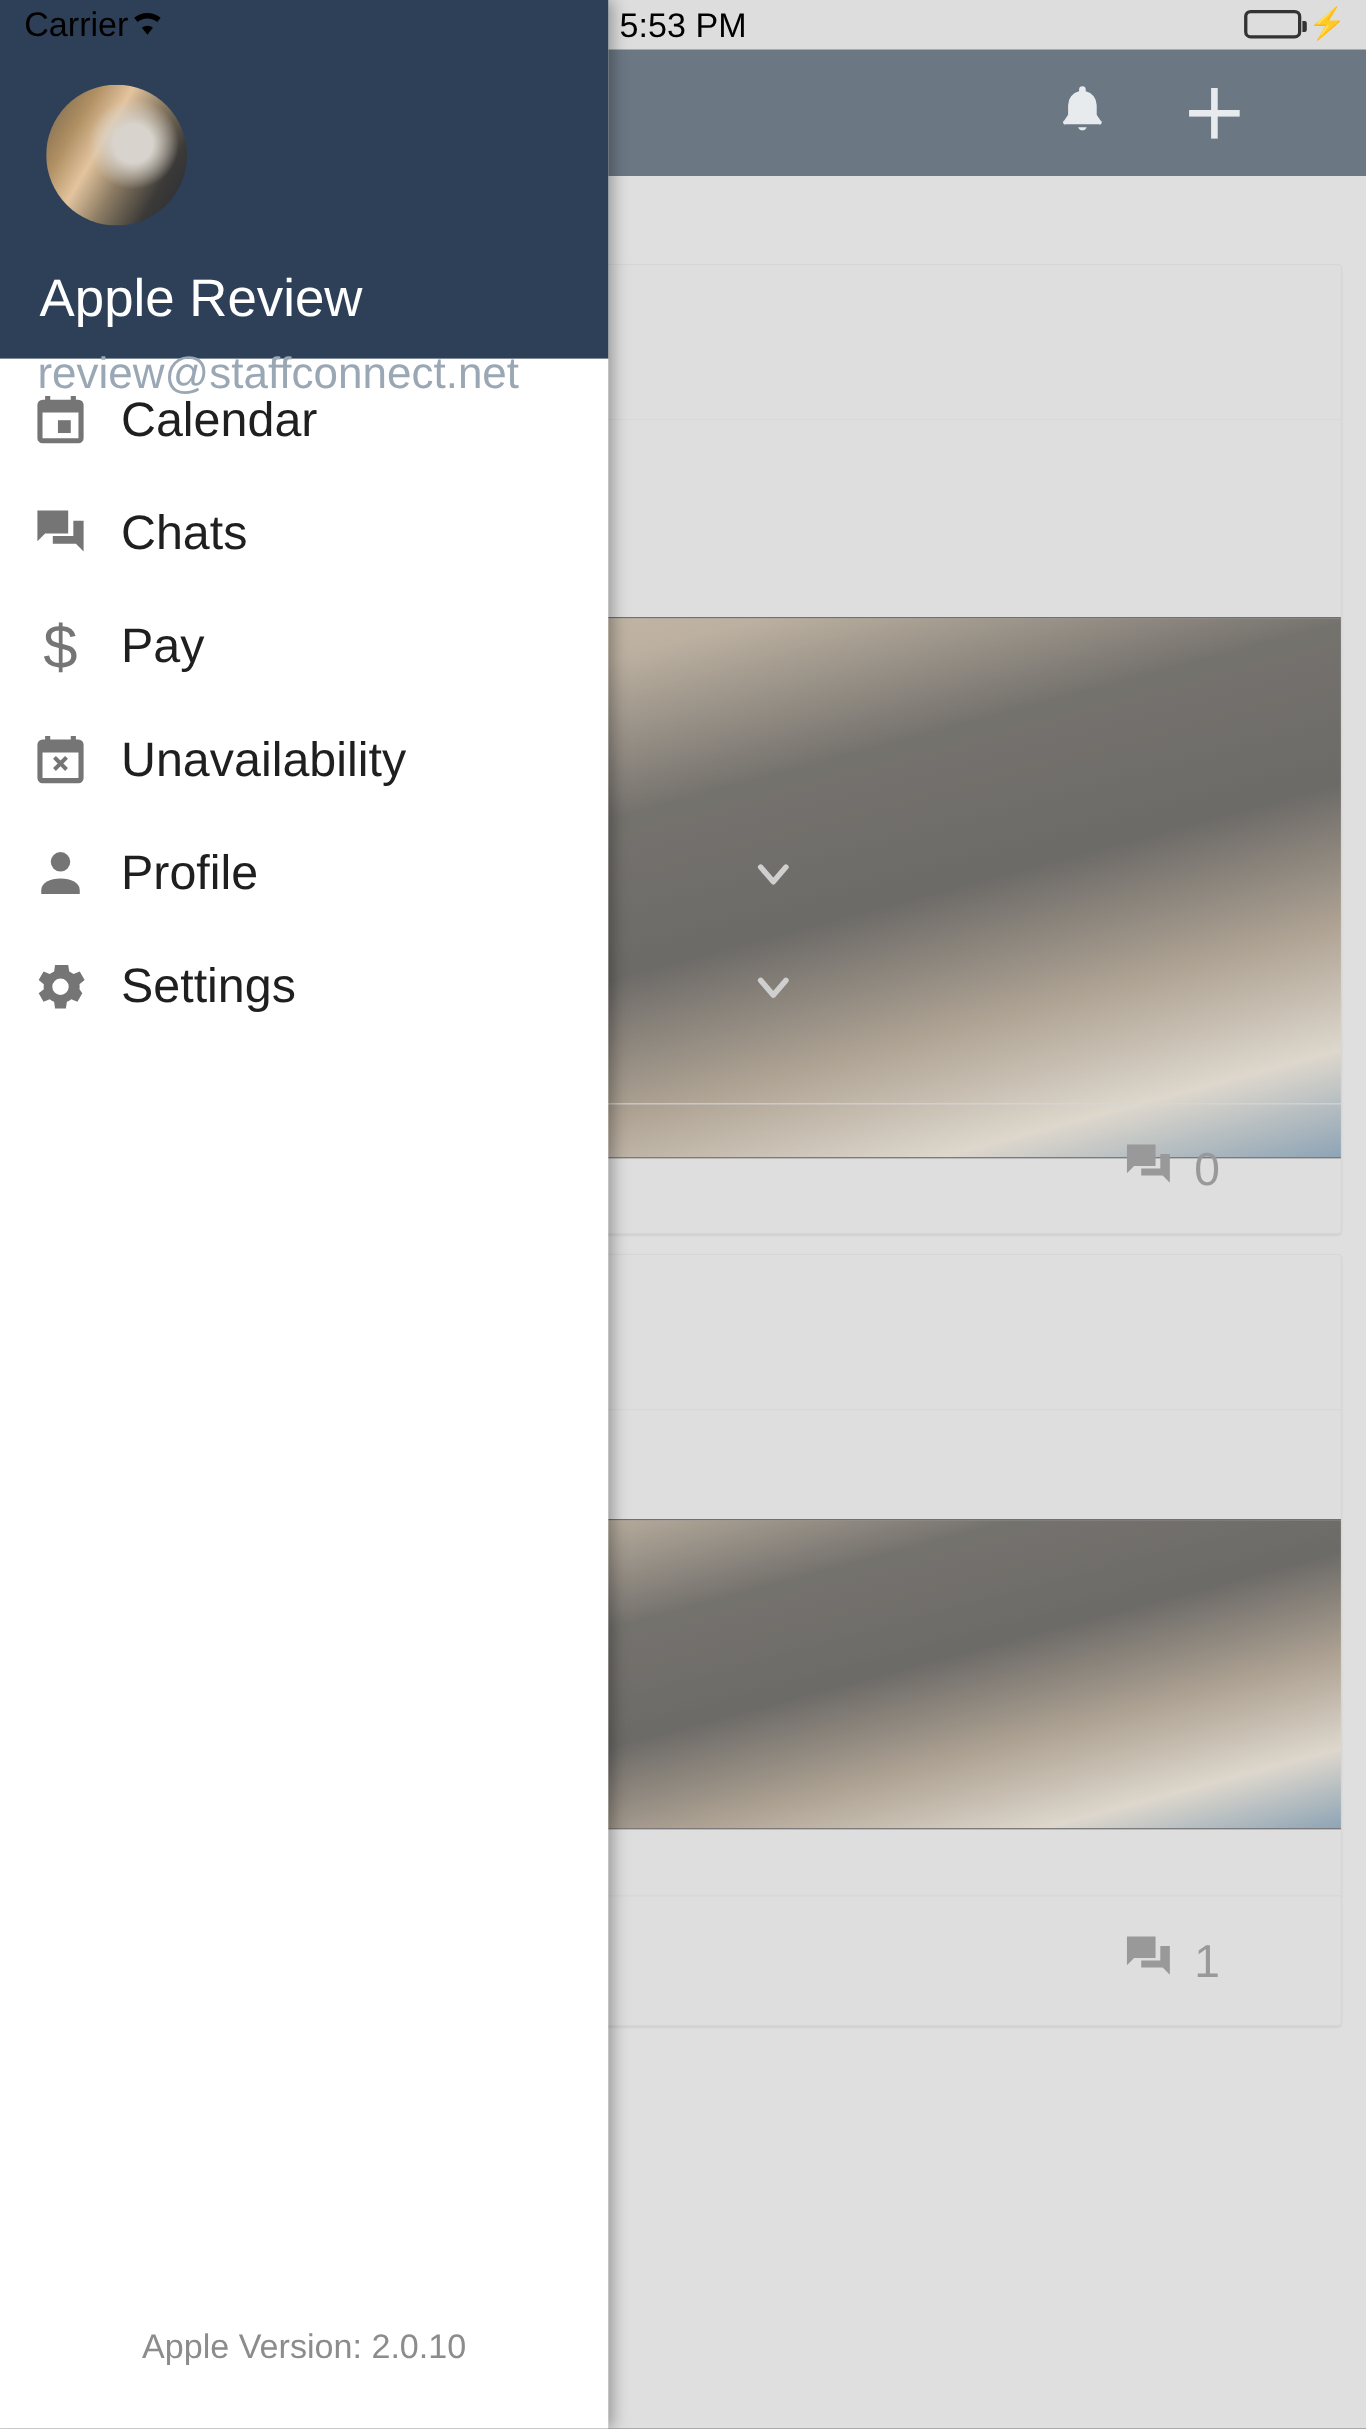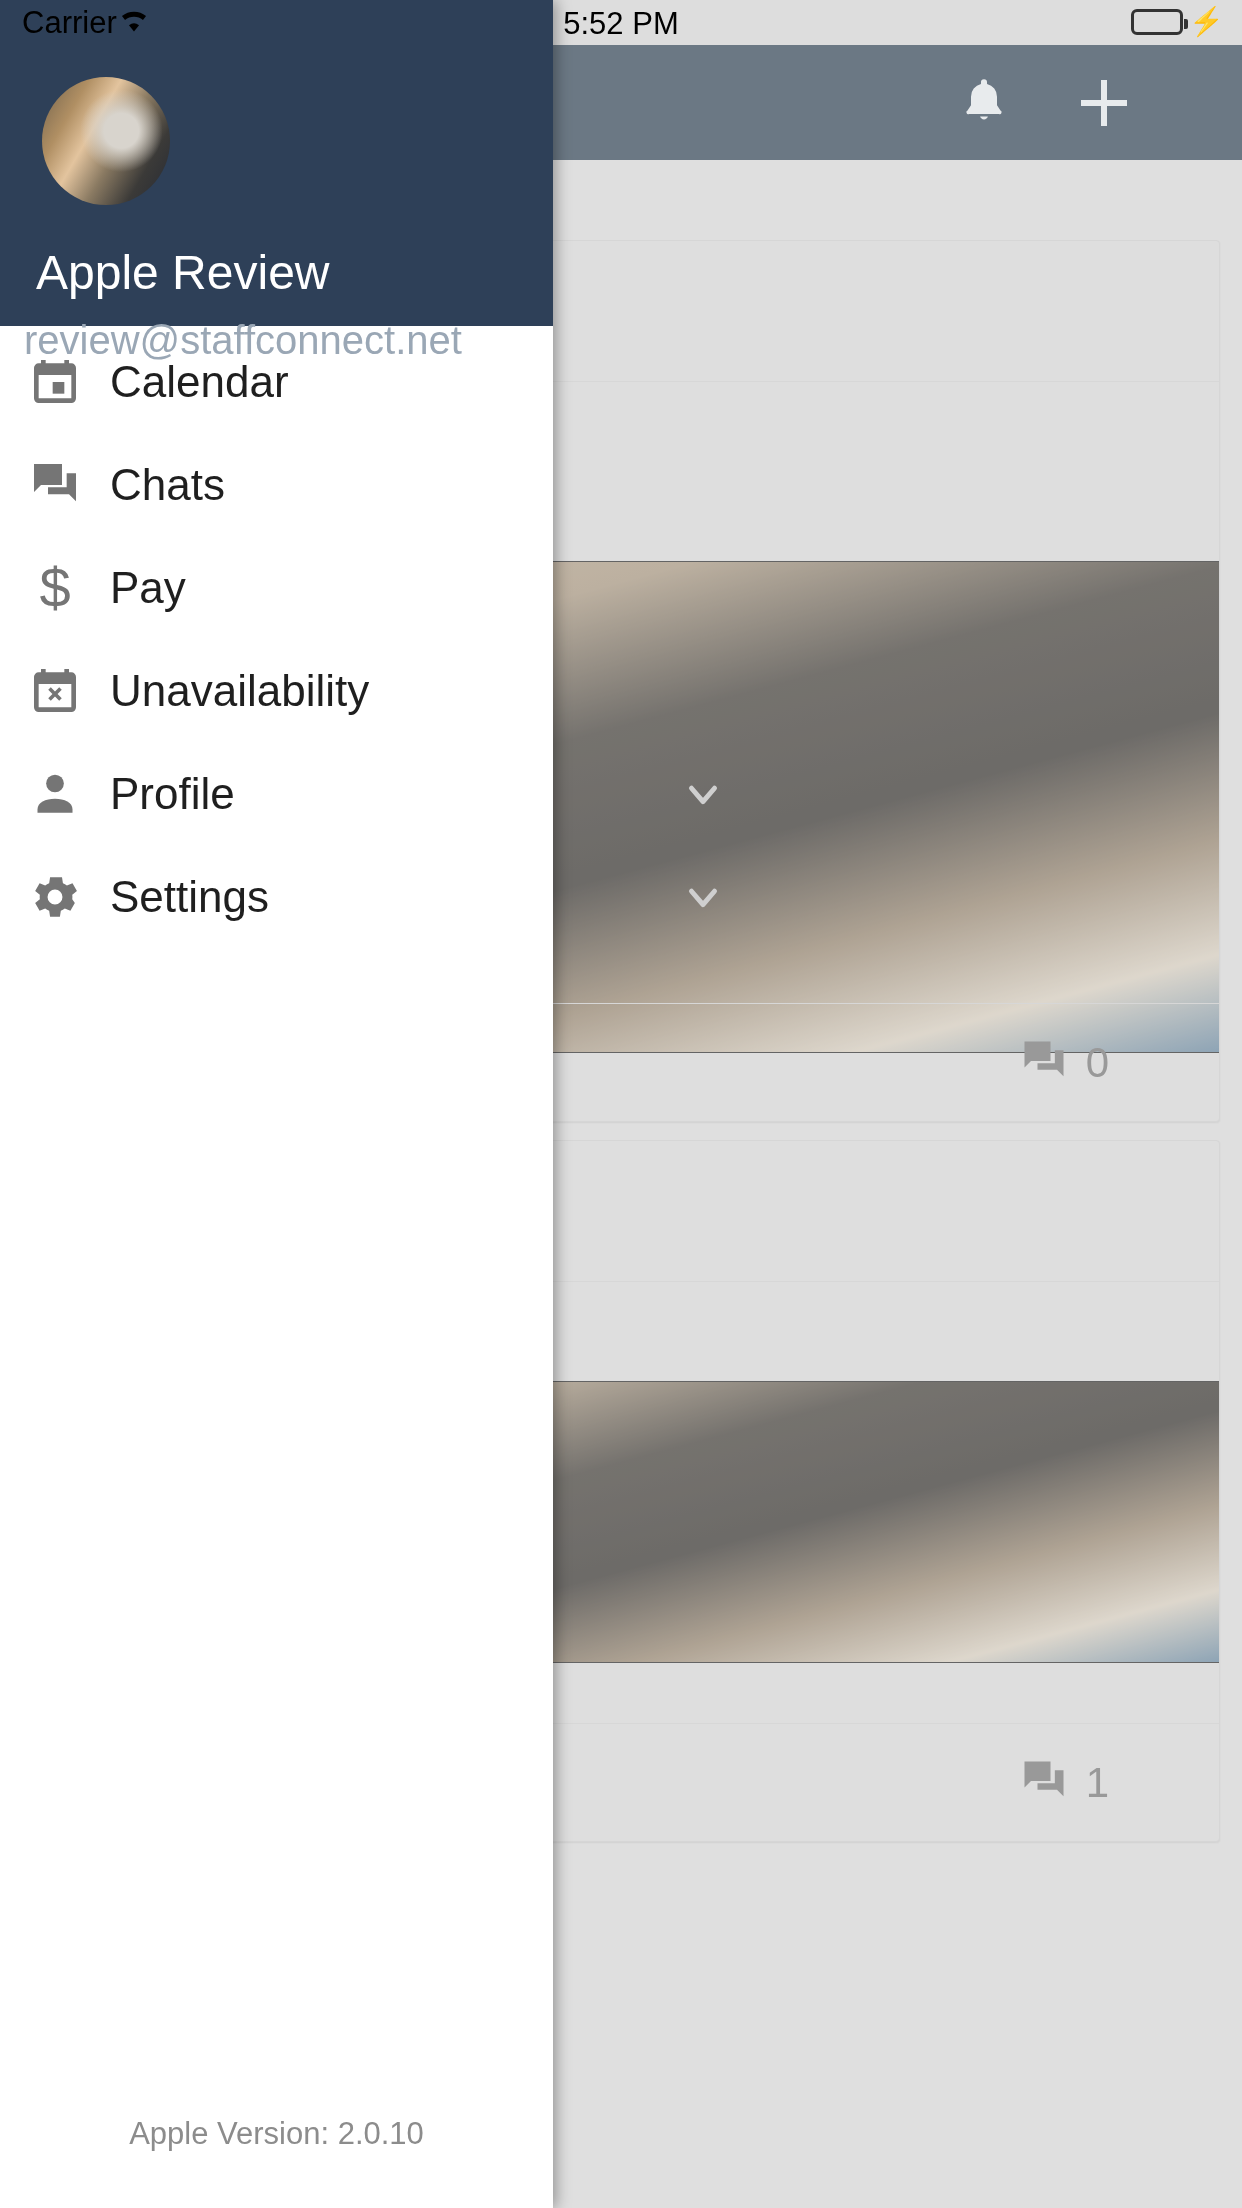--- a/index.html
+++ b/index.html
@@ -196,21 +196,21 @@
   }
   #profile-name {
     position: absolute;
     left: 36px; top: 272px;
     transform: translateY(-50%);
     font-size: 48px;
     color: #ffffff;
   }
   #profile-email {
     position: absolute;
-    left: 24px; top: 340px;
+    left: 34px; top: 340px;
     transform: translateY(-50%);
     font-size: 40px;
     color: #9aa7b5;
   }
   #menu { position: relative; padding-top: 4px; }
   .menu-item {
     position: relative;
     height: 103px;
     display: flex;
     align-items: center;
@@ -397,21 +397,21 @@
   <div id="statusbar">
     <div id="sb-carrier">
       <span>Carrier</span>
       <span>
         <svg width="34" height="28" viewBox="0 0 24 20" fill="#000">
           <path d="M12 19l3.6-4.6a5.8 5.8 0 0 0-7.2 0z"></path>
           <path d="M12 8.4a10 10 0 0 1 6.4 2.3l2.2-2.8A13.6 13.6 0 0 0 12 4.8a13.6 13.6 0 0 0-8.6 3.1l2.2 2.8A10 10 0 0 1 12 8.4z"></path>
         </svg>
       </span>
     </div>
-    <div id="sb-time">5:52 PM</div>
+    <div id="sb-time">5:53 PM</div>
     <div id="sb-right">
       <span class="battery">
         <span class="battery-fill"></span>
       </span>
       <span class="bolt">⚡</span>
     </div>
   </div>
 
 </div>
 

